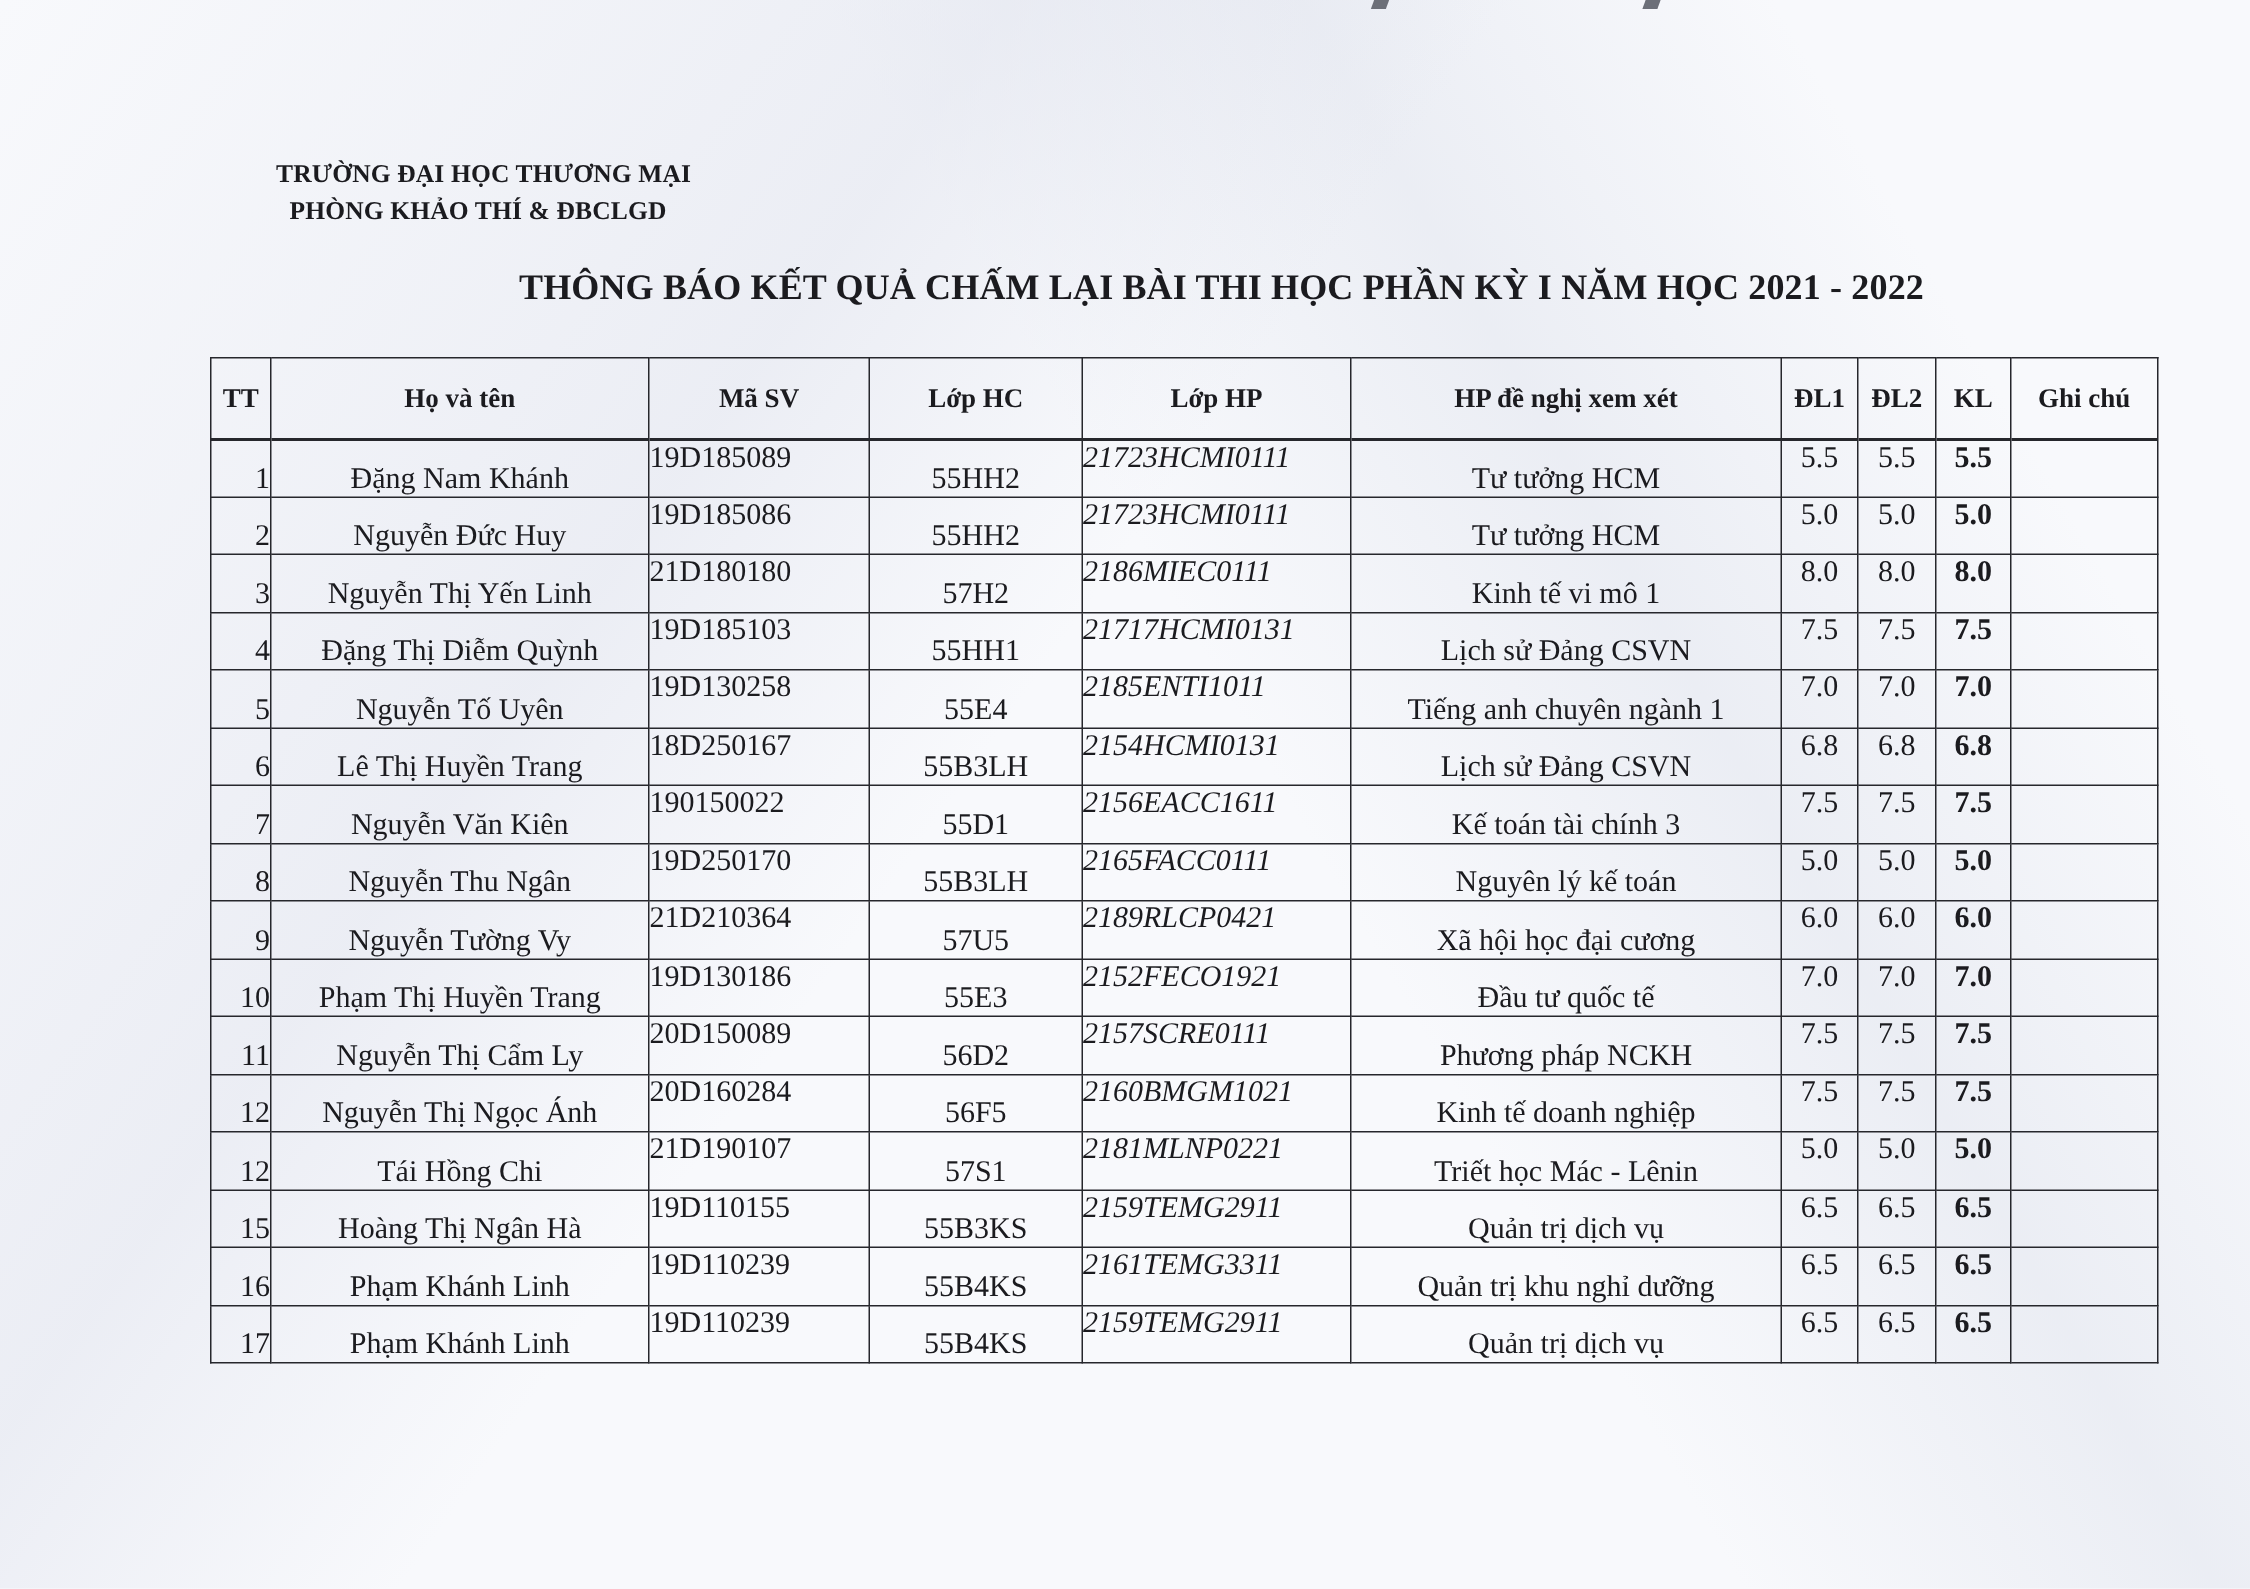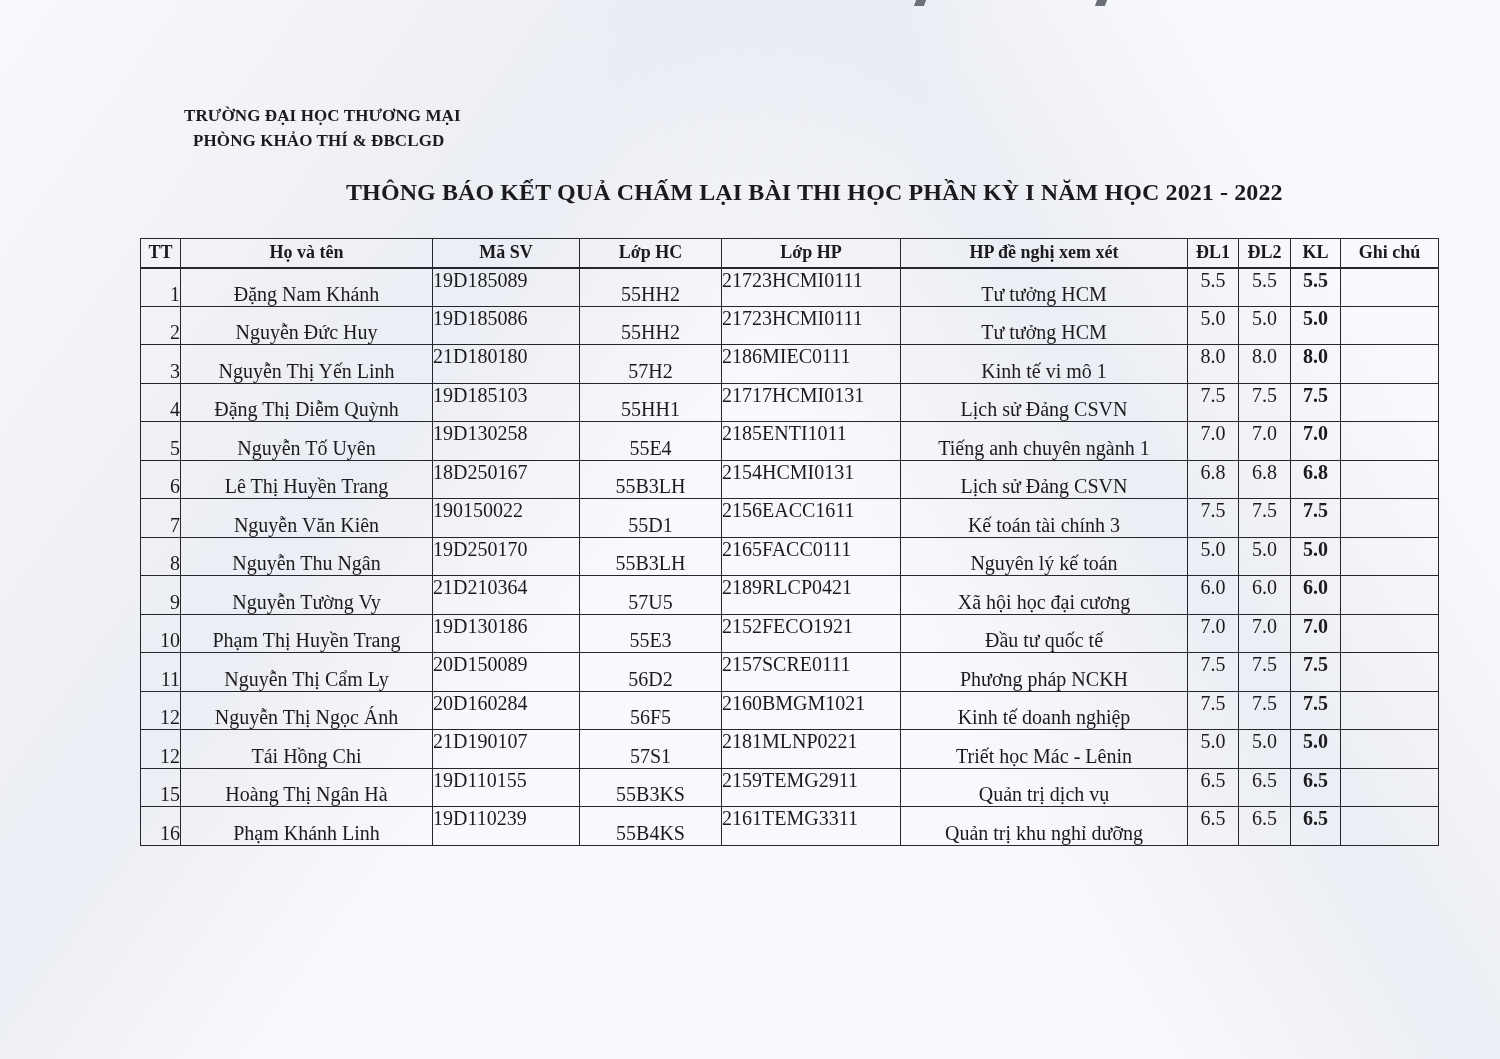--- a/index.html
+++ b/index.html
@@ -67,30 +67,30 @@
   table.results th, table.results td {
     border: 1.5px solid #26272c;
     padding: 0;
     height: 38.5px;
     box-sizing: border-box;
     white-space: nowrap;
   }
   table.results th {
     font-weight: bold;
     font-size: 18px;
-    height: 29px;
+    height: 54px;
     text-align: center;
     vertical-align: middle;
   }
   table.results tr.header-row th { border-bottom-width: 2px; }
   td.col-tt { text-align: right; padding-right: 9px; vertical-align: bottom; padding-bottom: 1px; }
   td.col-name { text-align: center; padding-left: 2px; vertical-align: bottom; padding-bottom: 1px; }
   td.col-masv { text-align: left; padding-left: 2px; vertical-align: top; padding-top: 4px; }
   td.col-lophc { text-align: center; padding-left: 2px; vertical-align: bottom; padding-bottom: 1px; }
-  td.col-lophp { text-align: left; padding-left: 2px; vertical-align: top; padding-top: 4px; }
+  td.col-lophp { text-align: left; padding-left: 2px; vertical-align: top; padding-top: 4px; font-style: italic; }
   td.col-hp { text-align: center; padding-left: 2px; vertical-align: bottom; padding-bottom: 1px; }
   td.col-dl1, td.col-dl2 { text-align: center; vertical-align: top; padding-top: 4px; }
   td.col-kl { text-align: center; vertical-align: top; padding-top: 4px; font-weight: bold; }
   td.col-note { }
 </style>
 </head>
 <body>
 
 <div class="scan-bg"></div>
 <div class="scan-mark" style="left:915px;"></div>
@@ -304,14 +304,26 @@
         <td class="col-name">Phạm Khánh Linh</td>
         <td class="col-masv">19D110239</td>
         <td class="col-lophc">55B4KS</td>
         <td class="col-lophp">2161TEMG3311</td>
         <td class="col-hp">Quản trị khu nghỉ dưỡng</td>
         <td class="col-dl1">6.5</td>
         <td class="col-dl2">6.5</td>
         <td class="col-kl">6.5</td>
         <td class="col-note"></td>
       </tr>
+      <tr>
+        <td class="col-tt">17</td>
+        <td class="col-name">Phạm Khánh Linh</td>
+        <td class="col-masv">19D110239</td>
+        <td class="col-lophc">55B4KS</td>
+        <td class="col-lophp">2159TEMG2911</td>
+        <td class="col-hp">Quản trị dịch vụ</td>
+        <td class="col-dl1">6.5</td>
+        <td class="col-dl2">6.5</td>
+        <td class="col-kl">6.5</td>
+        <td class="col-note"></td>
+      </tr>
     </tbody>
 </table>
 
 </body></html>

